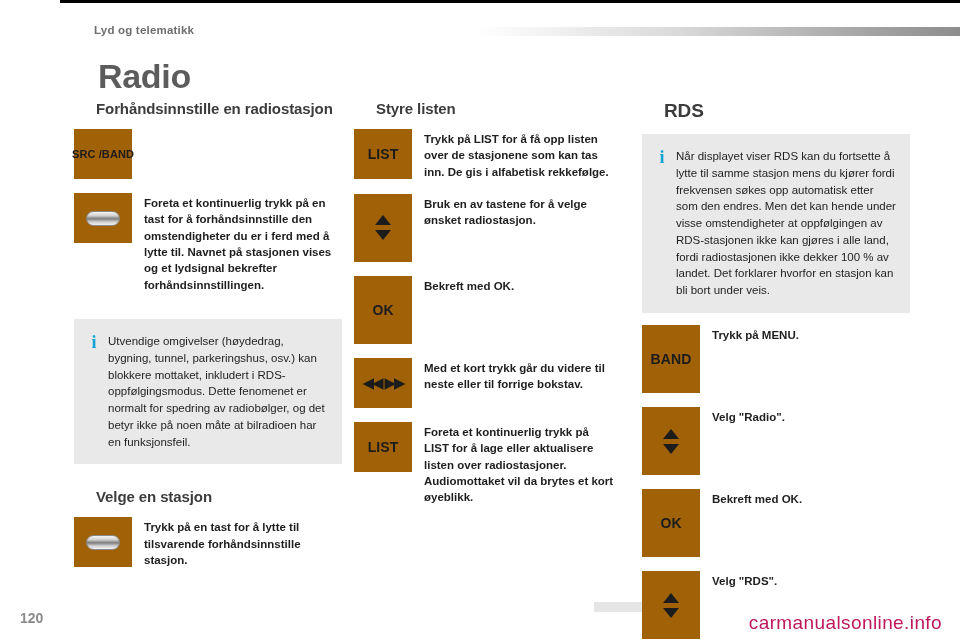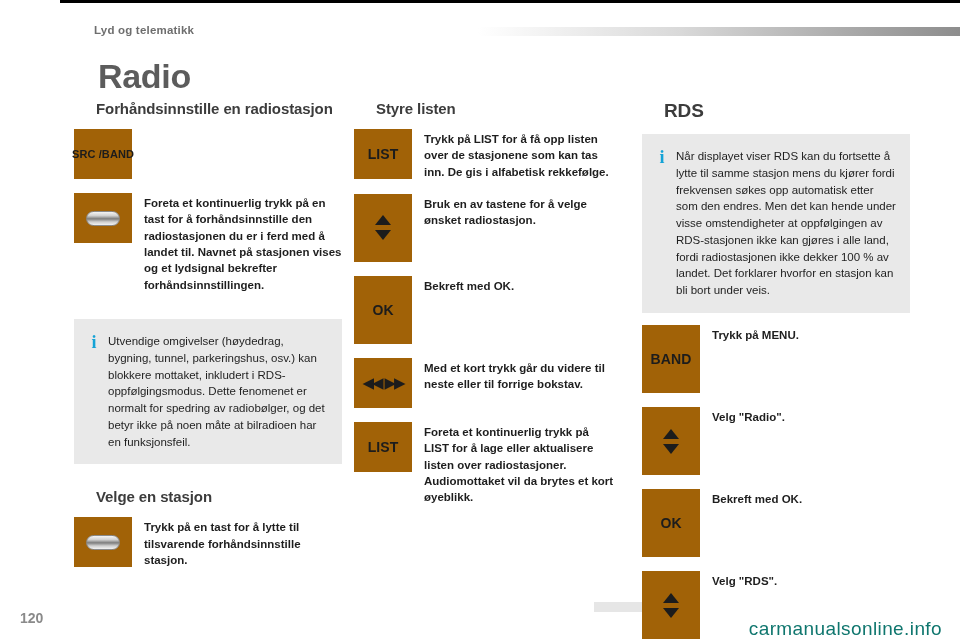--- a/index.html
+++ b/index.html
@@ -102,22 +102,22 @@
   .info-text {
     font-size: 11.5px; line-height: 1.46; color: #1e1e1e;
   }
 
   
   .page-number {
     position: absolute; left: 20px; bottom: 14px;
     font-size: 14px; font-weight: bold; color: #8a8a8a;
   }
   .watermark {
-    position: absolute; right: 18px; bottom: 0;
-    font-size: 19px; color: #0f766e; letter-spacing: .4px;
+    position: absolute; right: 18px; bottom: 6px;
+    font-size: 19px; color: #be185d; letter-spacing: .4px;
   }
   .wm-chip {
     position: absolute; right: 318px; bottom: 28px;
     width: 48px; height: 10px; background: #e6e6e6;
   }
   .spacer-24 { height: 24px; }
   .spacer-12 { height: 12px; }
 </style>
 </head>
 <body>
@@ -137,21 +137,21 @@
     <div class="step">
       <div class="step-key">
         <span class="key-label">SRC /BAND</span>
       </div>
     </div>
 
     <div class="step">
       <div class="step-key">
         <span class="pill"></span>
       </div>
-      <div class="step-text">Foreta et kontinuerlig trykk på en tast for å forhåndsinnstille den radiostasjonen du er i ferd med å landet til. Navnet på stasjonen vises og et lydsignal bekrefter forhåndsinnstillingen.</div>
+      <div class="step-text">Foreta et kontinuerlig trykk på en tast for å forhåndsinnstille den omstendigheter du er i ferd med å lytte til. Navnet på stasjonen vises og et lydsignal bekrefter forhåndsinnstillingen.</div>
     </div>
 
     <div class="spacer-12"></div>
 
     <div class="infobox">
       <div class="info-i">i</div>
       <div class="info-text">Utvendige omgivelser (høydedrag, bygning, tunnel, parkeringshus, osv.) kan blokkere mottaket, inkludert i RDS-oppfølgingsmodus. Dette fenomenet er normalt for spedring av radiobølger, og det betyr ikke på noen måte at bilradioen har en funksjonsfeil.</div>
     </div>
 
     <div class="spacer-24"></div>

